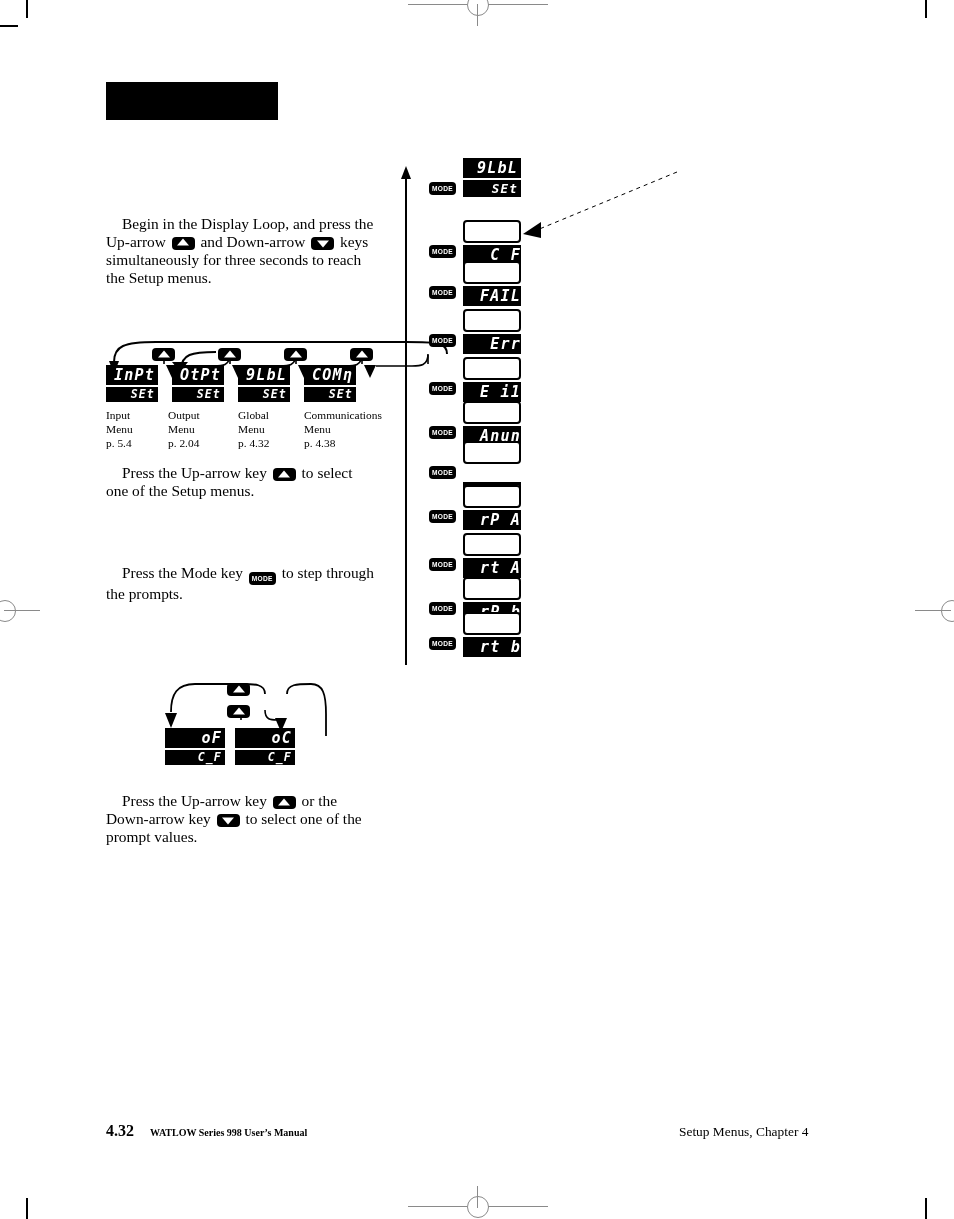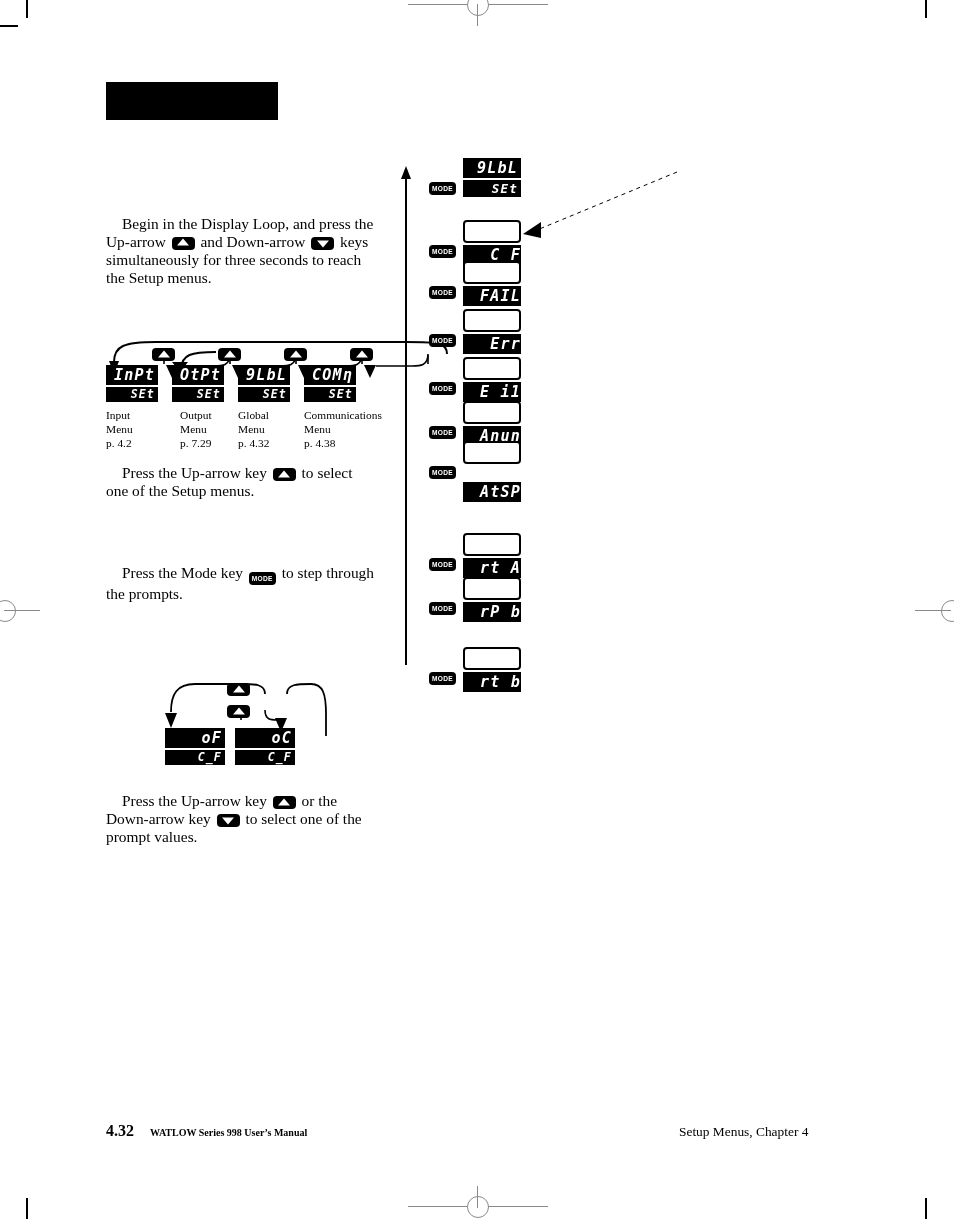--- a/index.html
+++ b/index.html
@@ -250,31 +250,31 @@
     <div class="loop-key" style="left:178px; top:8px;"></div>
     <div class="loop-key" style="left:244px; top:8px;"></div>
 
     <div class="menu-col" style="left:0px; top:25px;">
       <div class="led led-upper">InPt</div>
       <div class="led led-lower" style="margin-top:2px;">SEt</div>
     </div>
     <div class="menu-caption" style="left:0px; top:68px;">
       <div>Input</div>
       <div>Menu</div>
-      <div>p. 4.2</div>
+      <div>p. 5.4</div>
     </div>
 
     <div class="menu-col" style="left:66px; top:25px;">
       <div class="led led-upper">OtPt</div>
       <div class="led led-lower" style="margin-top:2px;">SEt</div>
     </div>
-    <div class="menu-caption" style="left:74px; top:68px;">
+    <div class="menu-caption" style="left:62px; top:68px;">
       <div>Output</div>
       <div>Menu</div>
-      <div>p. 7.29</div>
+      <div>p. 2.04</div>
     </div>
 
     <div class="menu-col" style="left:132px; top:25px;">
       <div class="led led-upper">9LbL</div>
       <div class="led led-lower" style="margin-top:2px;">SEt</div>
     </div>
     <div class="menu-caption" style="left:132px; top:68px;">
       <div>Global</div>
       <div>Menu</div>
       <div>p. 4.32</div>
@@ -372,34 +372,39 @@
       <div class="seq-blank led-blank" style="top:0px;"></div>
       <div class="led seq-led" style="top:25px;">Anun</div>
     </div>
 
     <div class="seq-row" style="top:291px;">
       <div class="seq-mode" style="top:25px;">MODE</div>
       <div class="seq-blank led-blank" style="top:0px;"></div>
       <div class="led seq-led" style="top:25px;margin-top:16px;">AtSP</div>
     </div>
 
+    <div class="seq-row" style="top:335px;">
+      <div class="seq-mode" style="top:25px;">MODE</div>
+      <div class="seq-blank led-blank" style="top:0px;"></div>
+      <div class="led seq-led" style="top:25px;">rP A</div>
+    </div>
 
     <div class="seq-row" style="top:427px;">
       <div class="seq-mode" style="top:25px;">MODE</div>
       <div class="seq-blank led-blank" style="top:0px;"></div>
       <div class="led seq-led" style="top:25px;">rP b</div>
     </div>
 
     <div class="seq-row" style="top:383px;">
       <div class="seq-mode" style="top:25px;">MODE</div>
       <div class="seq-blank led-blank" style="top:0px;"></div>
       <div class="led seq-led" style="top:25px;">rt A</div>
     </div>
 
-    <div class="seq-row" style="top:497px;">
+    <div class="seq-row" style="top:462px;">
       <div class="seq-mode" style="top:25px;">MODE</div>
       <div class="seq-blank led-blank" style="top:0px;"></div>
       <div class="led seq-led" style="top:25px;">rt b</div>
     </div>
   </div>
 
   <div id="footer-left">
     <span id="footer-page-no">4.32</span><span id="footer-manual">WATLOW Series 998 User’s Manual</span>
   </div>
   <div id="footer-right">Setup Menus, Chapter 4</div>

